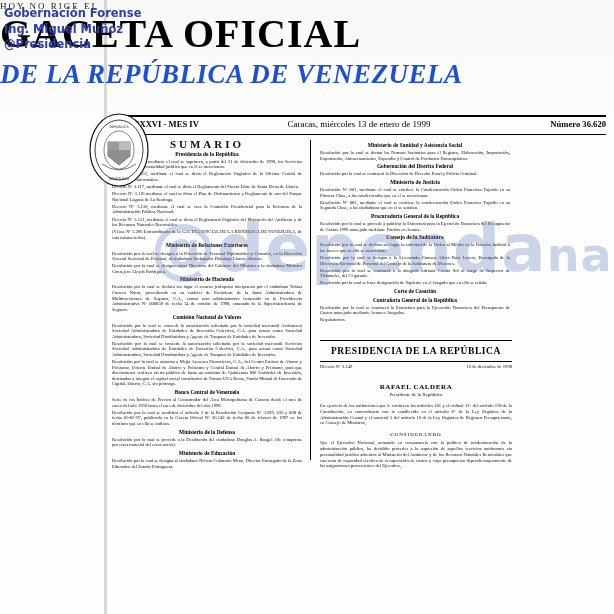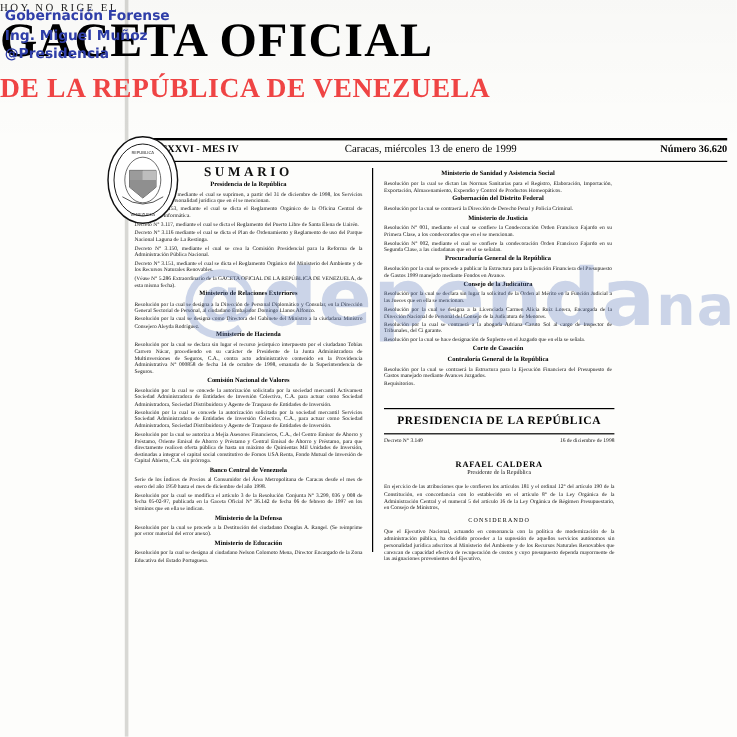--- a/index.html
+++ b/index.html
@@ -70,25 +70,26 @@
     font-weight: bold;
     font-size: 40px;
     line-height: 50px;
     letter-spacing: 1px;
     color: #000;
     margin-top: -2px;
   }
   .republica-title {
     font-family: "Liberation Serif", serif;
     font-weight: bold;
-    font-size: 23px;
+    font-size: 27px;
     line-height: 26px;
     letter-spacing: 0.5px;
-    color: #ef4444;
+    color: #1d4ed8;
     margin-top: 2px;
+    font-style: italic;
   }
   .rule-thick {
     position: absolute;
     left: 112px;
     top: 115px;
     width: 494px;
     height: 2px;
     background: #000;
   }
   .rule-thin {

